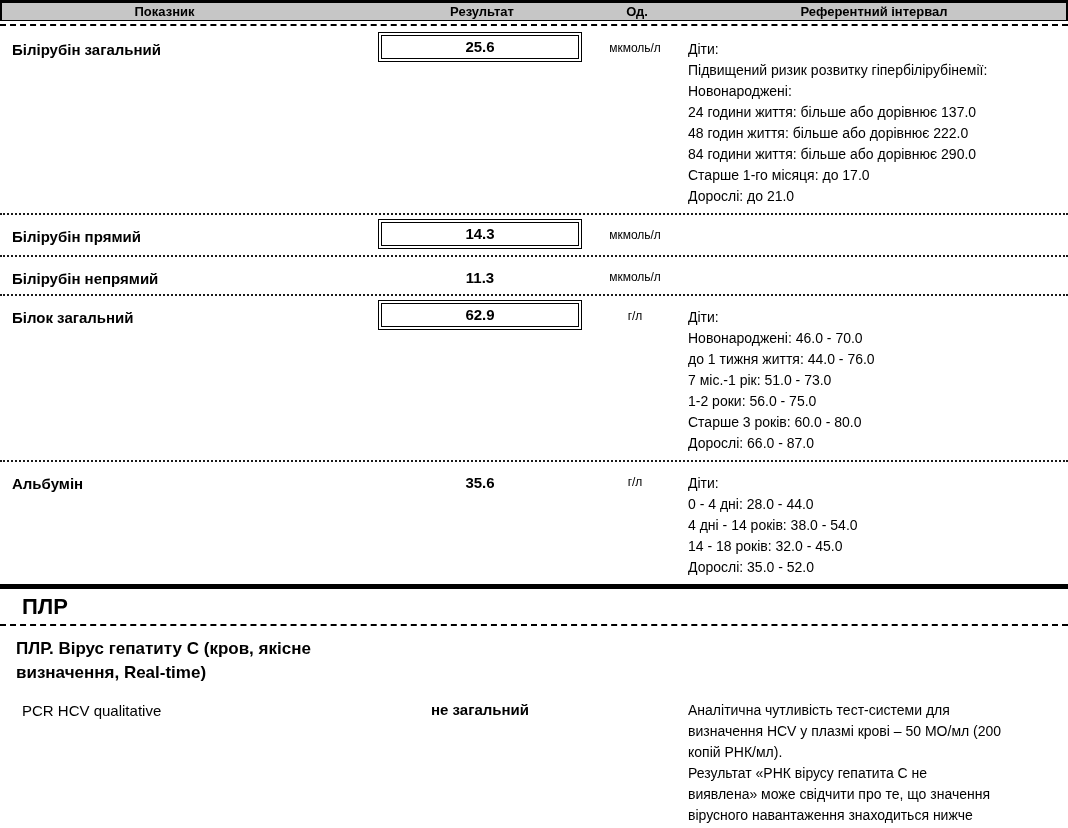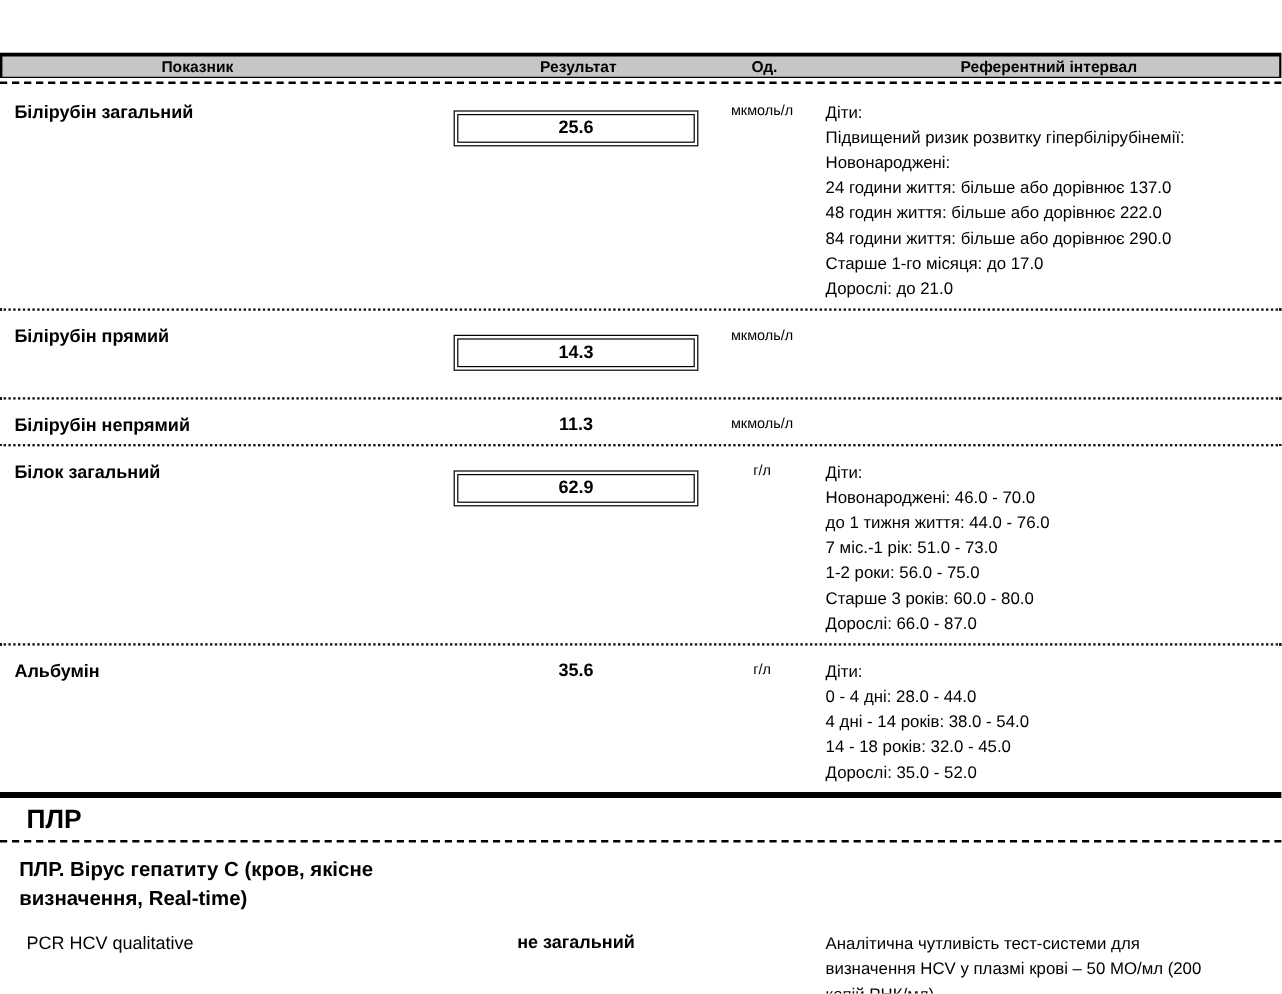--- a/index.html
+++ b/index.html
@@ -10,40 +10,40 @@
   }
   .page{width:1068px;height:828px;}
 
   
   .thead{
     display:grid;grid-template-columns:370px 220px 90px 1fr;
     background:#c6c6c6;
     border-top:3px solid #000;border-left:2px solid #000;border-right:2px solid #000;
     border-bottom:1px solid #000;
     height:17px;align-items:center;
-    font-size:13px;font-weight:bold;text-align:center;margin-top:44px;
+    font-size:13px;font-weight:bold;text-align:center;
   }
   .thead .th{white-space:nowrap;}
   .th-ind{padding-right:45px;}
   .head-dash{border-bottom:2px dashed #000;height:3px;margin-bottom:2px;}
 
   
   .row{
     display:grid;grid-template-columns:370px 220px 90px 1fr;
     padding:4px 0 6px 0;
   }
   #main-rows .row{border-bottom:2px dotted #1a1a1a;}
   #main-rows .row:last-child{border-bottom:none;}
   .cell-ind{
     padding:8px 0 0 12px;font-size:15px;font-weight:bold;line-height:19px;
   }
   .cell-ind.plain{font-weight:normal;padding-left:22px;}
   .cell-res{text-align:center;}
   .result-box{
-    width:196px;margin:16px auto;border:4px double #000;
+    width:196px;margin:0 auto;border:4px double #000;
     height:22px;line-height:22px;
     font-size:15px;font-weight:bold;text-align:center;background:#fff;
   }
   .result-plain{display:block;padding-top:8px;font-size:15px;font-weight:bold;}
   .cell-unit{padding-top:9px;text-align:center;font-size:12px;}
   .cell-ref{
     padding:7px 7px 0 8px;font-size:14px;line-height:21px;white-space:pre-line;
   }
 
   

